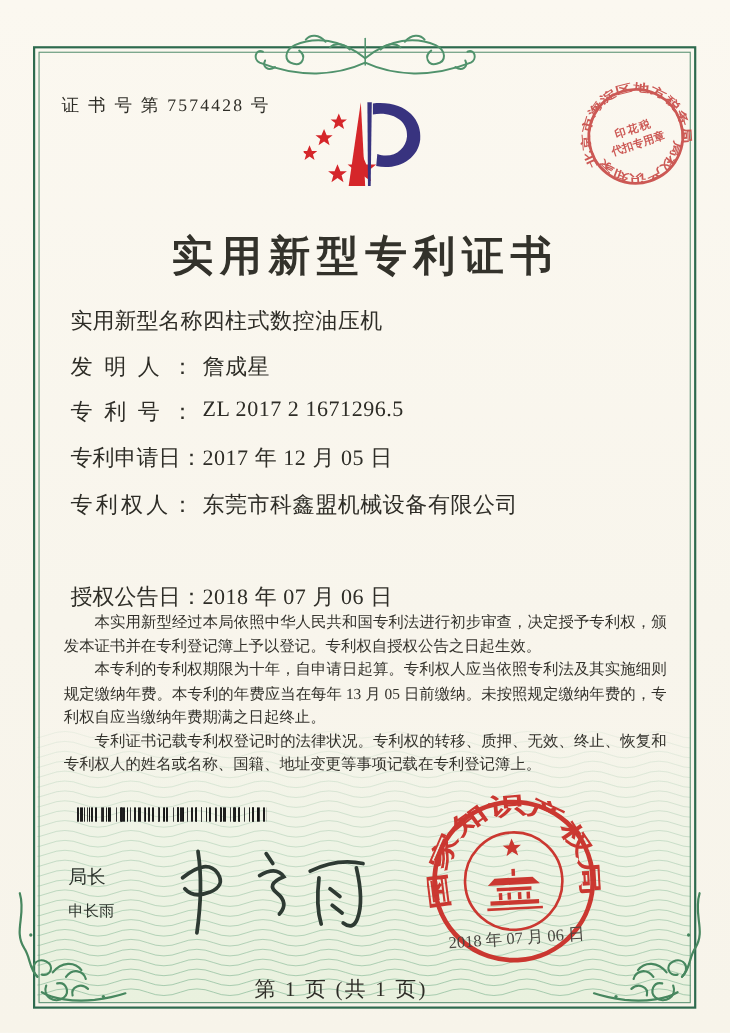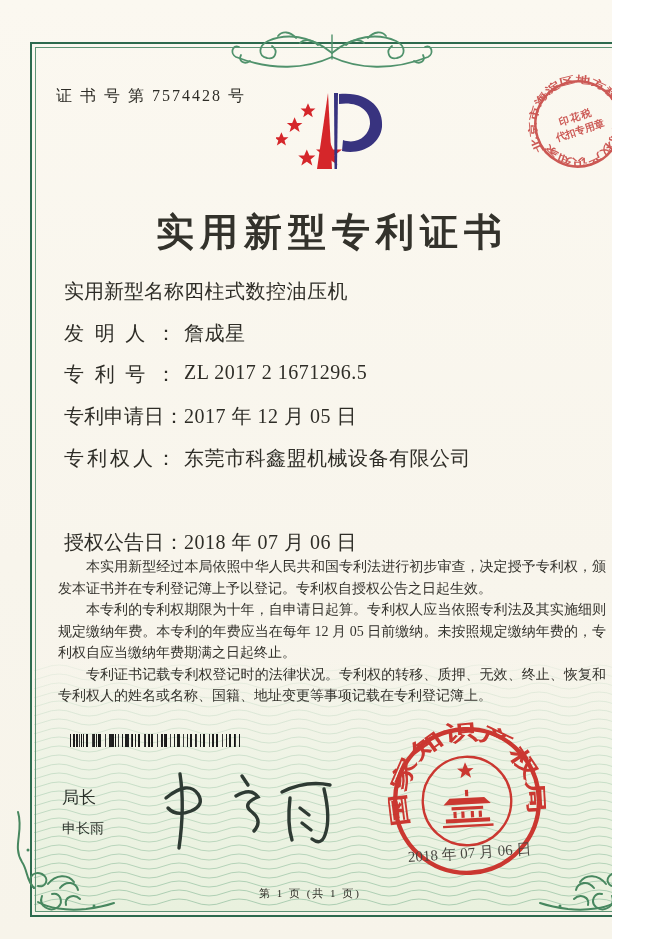--- a/index.html
+++ b/index.html
@@ -1,17 +1,17 @@
 <!DOCTYPE html>
 <html><head>
 <meta charset="utf-8">
 <style>
   html,body{margin:0;padding:0;}
   body{width:664px;height:939px;font-family:"Liberation Serif","DejaVu Serif",serif;}
-  .page{position:relative;width:612px;height:939px;overflow:hidden;
+  .page{position:relative;width:664px;height:939px;overflow:hidden;
         background:linear-gradient(180deg,#fbf8f0 0%,#f8f5ec 60%,#f7f4ea 100%);}
   
   .frame-outer{position:absolute;left:30px;top:42px;width:599px;height:871px;
        border:2.5px solid #2d6a4e;pointer-events:none;}
   .frame-inner{position:absolute;left:3px;top:3px;right:3px;bottom:3px;border:1px solid #5e9476;}
   
   .wave-bg{position:absolute;left:34px;top:660px;width:594px;height:251px;
        background:linear-gradient(180deg,rgba(235,243,227,0) 0%,rgba(235,243,227,.8) 45%,#e9f1de 100%);}
   .waves{position:absolute;left:34px;top:664px;width:594px;height:248px;}
   .cert-no{position:absolute;left:56px;top:86px;font-size:16px;letter-spacing:2px;color:#2e2d27;}
@@ -32,21 +32,21 @@
   .barcode{position:absolute;left:70px;top:734px;width:172px;height:13px;
     background:
      repeating-linear-gradient(90deg,#1d1d1d 0 1.5px,rgba(0,0,0,0) 1.5px 3px,#1d1d1d 3px 5px,rgba(0,0,0,0) 5px 9px,#3a3a3a 9px 10px,rgba(0,0,0,0) 10px 13px),
      repeating-linear-gradient(90deg,rgba(0,0,0,0) 0 6px,#222 6px 7.5px,rgba(0,0,0,0) 7.5px 11px,#111 11px 12px,rgba(0,0,0,0) 12px 17px);}
   .sig-title{position:absolute;left:62px;top:786px;font-size:17px;color:#2c332c;font-family:"Liberation Sans","DejaVu Sans",sans-serif;}
   .sig-name{position:absolute;left:62px;top:820px;font-size:14px;color:#2c332c;font-family:"Liberation Sans","DejaVu Sans",sans-serif;}
   .sig-svg{position:absolute;left:150px;top:762px;width:200px;height:100px;}
   .office-stamp{position:absolute;left:388px;top:722px;width:158px;height:158px;
        transform:rotate(-3deg);opacity:.93;}
   .footer{position:absolute;left:30px;top:886px;width:560px;text-align:center;
-       font-size:11px;letter-spacing:2px;color:#2e2d27;}
+       font-size:19px;letter-spacing:2px;color:#2e2d27;}
   .orn-top{position:absolute;left:228px;top:27px;width:208px;height:52px;}
   .orn-bl{position:absolute;left:8px;top:810px;width:110px;height:106px;}
   .orn-br{position:absolute;left:536px;top:810px;width:110px;height:106px;transform:scaleX(-1);}
 </style>
 </head>
 <body>
 
 <div class="page">
 
   <div class="wave-bg"></div>
@@ -174,21 +174,21 @@
   </div>
   <div class="frow" style="top:445px">
     <span class="flabel">专利权人：</span><span class="fval">东莞市科鑫盟机械设备有限公司</span>
   </div>
   <div class="frow" style="top:529px;width:548px">
     <span class="flabel">授权公告日：</span><span class="fval">2018 年 07 月 06 日</span>
   </div>
 
   <div class="paras">
     <p>本实用新型经过本局依照中华人民共和国专利法进行初步审查，决定授予专利权，颁发本证书并在专利登记簿上予以登记。专利权自授权公告之日起生效。</p>
-    <p>本专利的专利权期限为十年，自申请日起算。专利权人应当依照专利法及其实施细则规定缴纳年费。本专利的年费应当在每年 12 月 05 日前缴纳。未按照规定缴纳年费的，专利权自应当缴纳年费期满之日起终止。</p>
+    <p>本专利的专利权期限为十年，自申请日起算。专利权人应当依照专利法及其实施细则规定缴纳年费。本专利的年费应当在每年 13 月 05 日前缴纳。未按照规定缴纳年费的，专利权自应当缴纳年费期满之日起终止。</p>
     <p>专利证书记载专利权登记时的法律状况。专利权的转移、质押、无效、终止、恢复和专利权人的姓名或名称、国籍、地址变更等事项记载在专利登记簿上。</p>
   </div>
 
   <div class="barcode"></div>
 
   <div class="sig-title">局长</div>
   <div class="sig-name">申长雨</div>
   <svg class="sig-svg" viewBox="0 0 200 100">
     <g fill="none" stroke="#2e3a33" stroke-width="3.4" stroke-linecap="round">
       <path d="M16,36 q22,-18 32,-4 q7,11 -7,17 q-15,6 -23,-3"></path>

